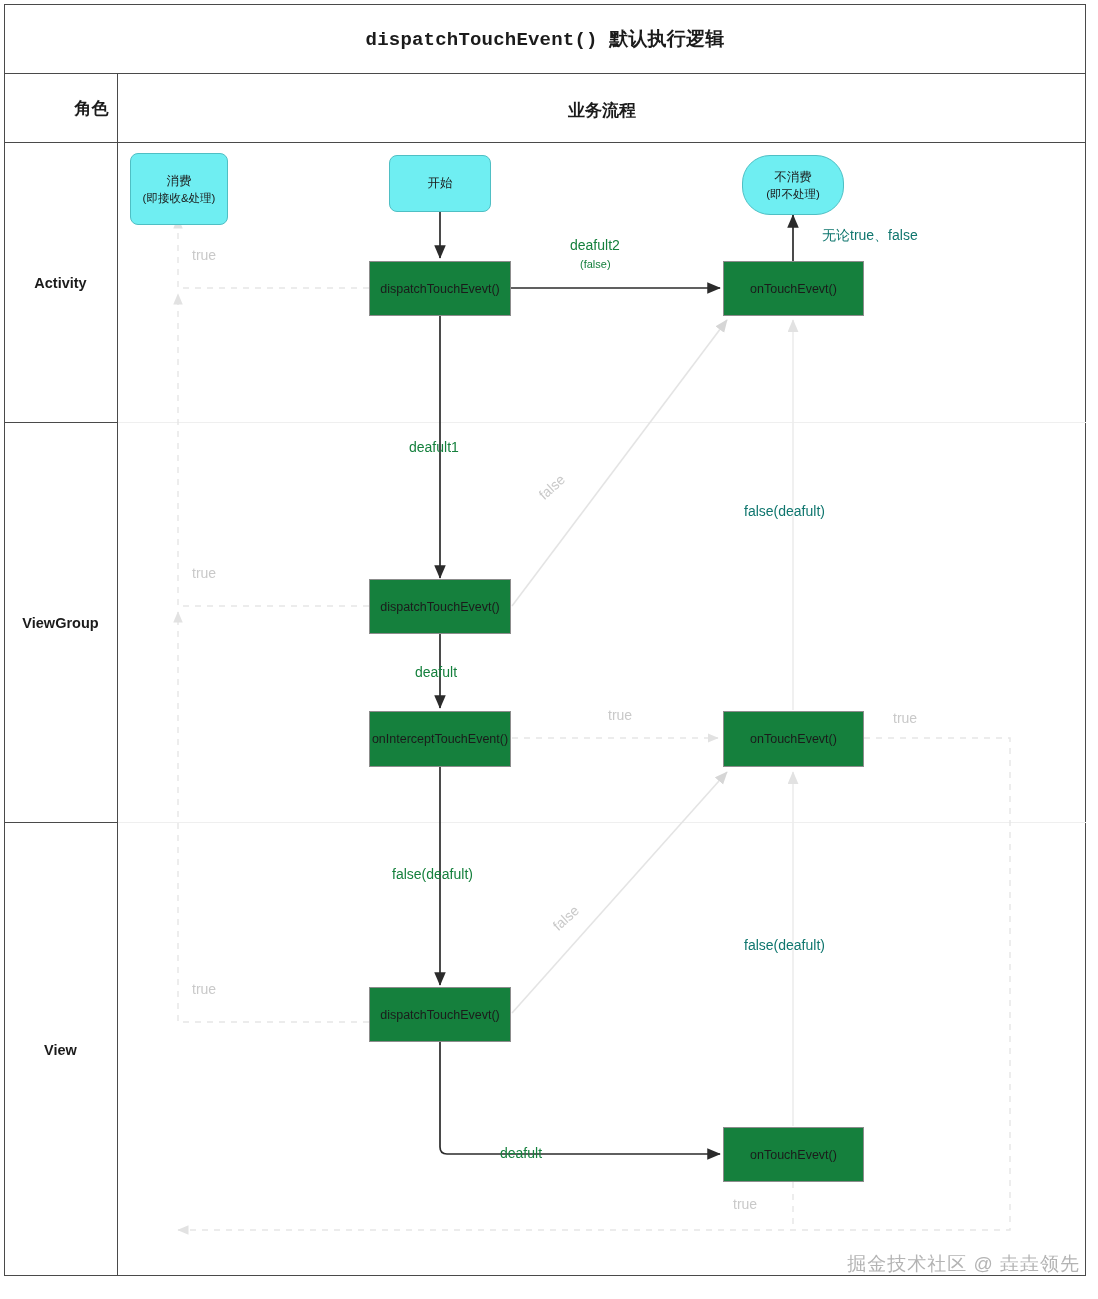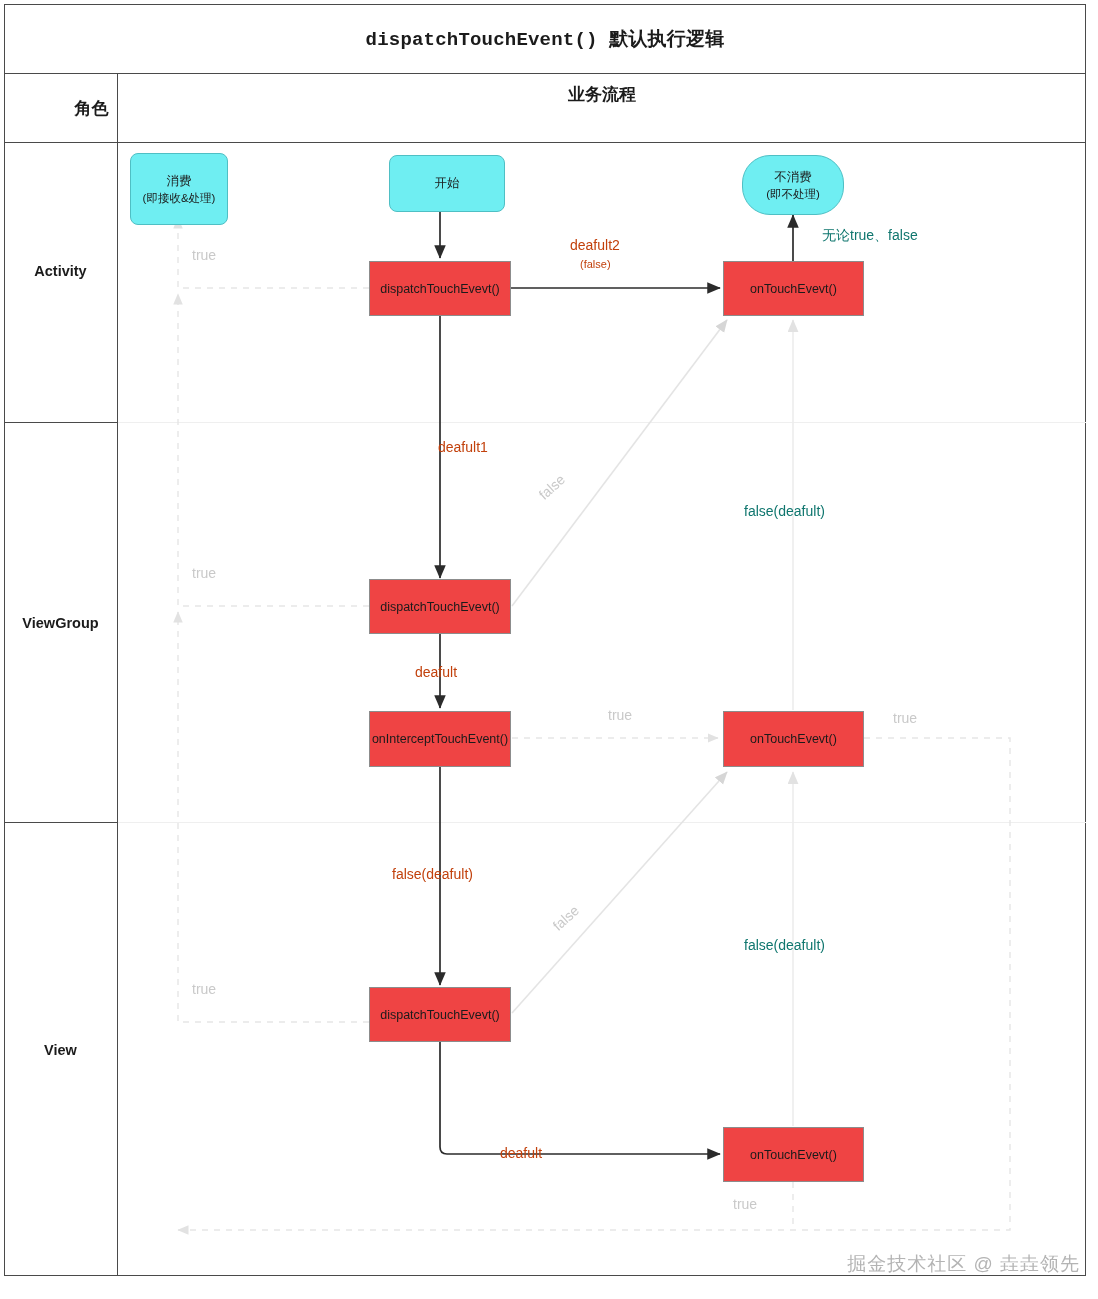--- a/index.html
+++ b/index.html
@@ -54,21 +54,21 @@
   }
   .head-role {
     position: absolute;
     left: 4px; top: 74px;
     width: 113px; height: 69px;
     display: flex; align-items: center; justify-content: center;
     font-size: 17px; font-weight: 700; color: #1b1b1b; padding-left: 31px;
   }
   .head-flow {
     position: absolute;
-    left: 118px; top: 60px;
+    left: 118px; top: 76px;
     width: 968px; height: 69px;
     display: flex; align-items: center; justify-content: center;
     font-size: 17px; font-weight: 700; color: #1b1b1b;
   }
   
   .role-cell {
     position: absolute;
     left: 4px;
     width: 113px;
     display: flex; align-items: center; justify-content: center;
@@ -102,40 +102,40 @@
   .node {
     position: absolute;
     box-sizing: border-box;
     display: flex;
     align-items: center;
     justify-content: center;
     text-align: center;
     color: #1b1b1b;
   }
   .node.proc {
-    background: #ef4444;
+    background: #15803d;
     border: 1px solid #8c8c8c;
     font-size: 12.5px;
   }
   .node.term {
     background: #6FEEF2;
     border: 1px solid #4fbfc4;
     border-radius: 8px;
     font-size: 12.5px;
     line-height: 1.45;
     flex-direction: column;
   }
   .node.term .l1 { font-size: 12.5px; }
   .node.term .l2 { font-size: 11.5px; }
 
   
   .elabel {
     position: absolute;
     font-size: 14px;
-    color: #c2410c;
+    color: #15803d;
     white-space: nowrap;
   }
   .elabel.sub { font-size: 11px; }
   .elabel.faint { color: #c9c9c9; }
   .elabel.faint2 { color: #0f766e; }
   .elabel.rot {
     transform: rotate(-42deg);
     transform-origin: center center;
   }
   .watermark {
@@ -158,21 +158,21 @@
   <div class="title-row">
     <span class="title-text">dispatchTouchEvent() 默认执行逻辑</span>
   </div>
 
   <div class="head-row"></div>
   <div class="head-role">角色</div>
   <div class="head-flow">业务流程</div>
 
   <div class="col-divider"></div>
 
-  <div class="role-cell" style="top:132px;height:278px;">Activity</div>
+  <div class="role-cell" style="top:144px;height:278px;">Activity</div>
   <div class="role-sep" style="top:422px;"></div>
   <div class="lane-sep" style="top:422px;"></div>
 
   <div class="role-cell" style="top:423px;height:399px;">ViewGroup</div>
   <div class="role-sep" style="top:822px;"></div>
   <div class="lane-sep" style="top:822px;"></div>
 
   <div class="role-cell" style="top:823px;height:453px;">View</div>
 
   <svg class="canvas" width="1098" height="1299" viewBox="0 0 1098 1299" xmlns="http://www.w3.org/2000/svg">
@@ -229,21 +229,21 @@
 
       <path d="M793,1182 L793,1230"></path>
     </g>
   </svg>
 
   <div class="node term" style="left:130px;top:153px;width:98px;height:72px;">
     <span class="l1">消费</span>
     <span class="l2">(即接收&amp;处理)</span>
   </div>
 
-  <div class="node term" style="left:389px;top:155px;width:116px;height:57px;">
+  <div class="node term" style="left:389px;top:155px;width:102px;height:57px;">
     <span class="l1">开始</span>
   </div>
 
   <div class="node term" style="left:742px;top:155px;width:102px;height:60px;border-radius:28px;">
     <span class="l1">不消费</span>
     <span class="l2">(即不处理)</span>
   </div>
 
   <div class="node proc" style="left:369px;top:261px;width:142px;height:55px;">dispatchTouchEvevt()</div>
 
@@ -255,21 +255,21 @@
 
   <div class="node proc" style="left:723px;top:711px;width:141px;height:56px;">onTouchEvevt()</div>
 
   <div class="node proc" style="left:369px;top:987px;width:142px;height:55px;">dispatchTouchEvevt()</div>
 
   <div class="node proc" style="left:723px;top:1127px;width:141px;height:55px;">onTouchEvevt()</div>
 
   <div class="elabel" style="left:570px;top:237px;">deafult2</div>
   <div class="elabel sub" style="left:580px;top:258px;">(false)</div>
 
-  <div class="elabel" style="left:409px;top:439px;margin-left:29px;">deafult1</div>
+  <div class="elabel" style="left:409px;top:439px;">deafult1</div>
 
   <div class="elabel" style="left:415px;top:664px;">deafult</div>
 
   <div class="elabel" style="left:392px;top:866px;">false(deafult)</div>
 
   <div class="elabel" style="left:500px;top:1145px;">deafult</div>
 
   <div class="elabel faint" style="left:192px;top:247px;">true</div>
   <div class="elabel faint" style="left:192px;top:565px;">true</div>
   <div class="elabel faint" style="left:192px;top:981px;">true</div>

